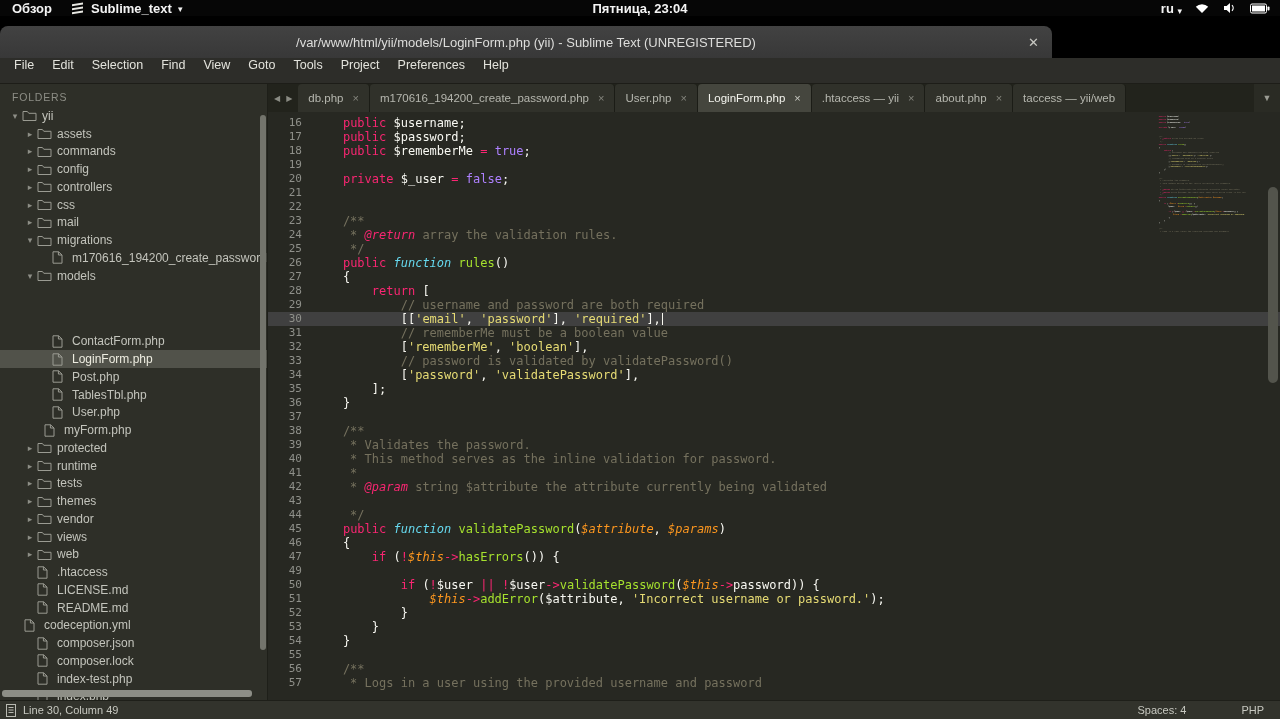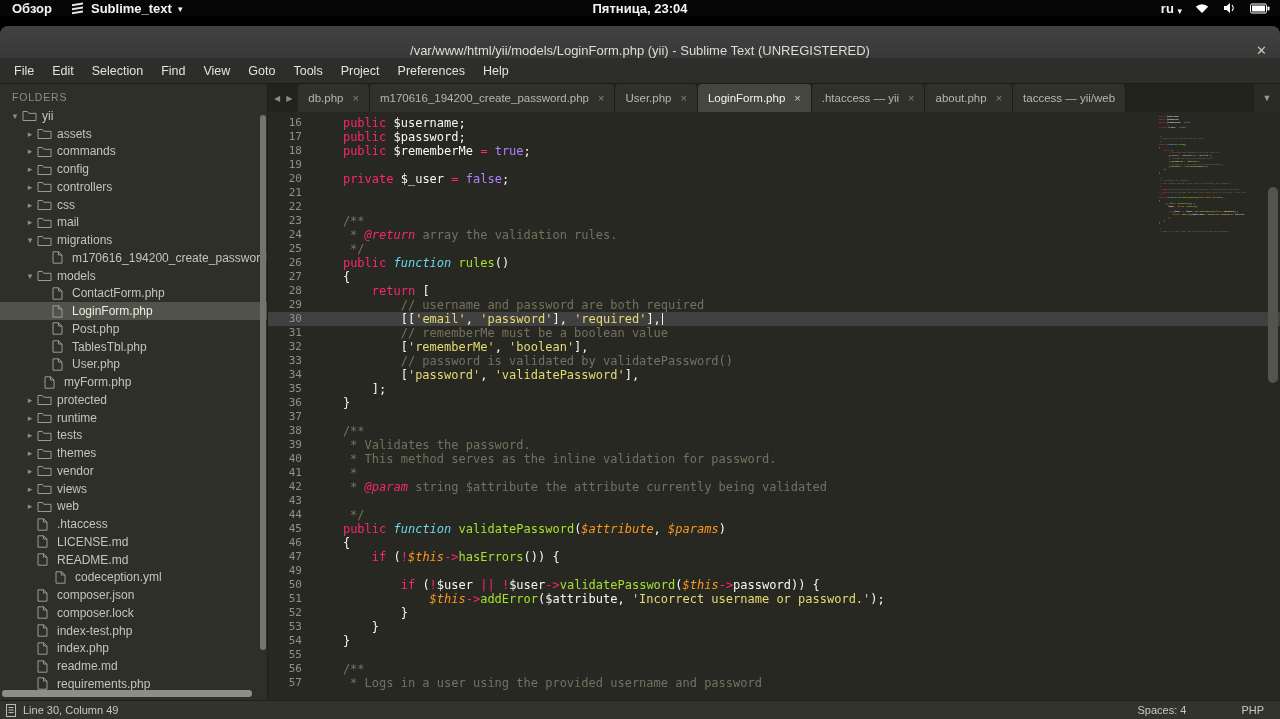--- a/index.html
+++ b/index.html
@@ -10,28 +10,28 @@
   .desktop-bar{position:absolute;top:0;left:0;width:1280px;height:16px;background:#060606;
     color:#f4f4f4;display:flex;align-items:center;font-size:13px;font-weight:bold;z-index:30}
   .db-left{display:flex;align-items:center;gap:18px;padding-left:12px}
   .db-app{display:flex;align-items:center;gap:6px}
   .db-clock{position:absolute;left:50%;transform:translateX(-50%)}
   .db-right{position:absolute;right:10px;display:flex;align-items:center;gap:12px}
   .caret{font-size:9px;position:relative;top:1px}
   .db-ico{display:flex;align-items:center}
 
   
-  .title-bar{position:absolute;top:26px;left:0;width:1280px;height:32px;
+  .title-bar{position:absolute;top:26px;left:0;width:1052px;height:32px;
     background:linear-gradient(#424242,#383838);border-radius:8px 8px 0 0;
-    display:flex;align-items:flex-end;justify-content:center;color:#dddddb;font-size:13px;z-index:20}
+    display:flex;align-items:center;justify-content:center;color:#dddddb;font-size:13px;z-index:20}
   .tb-close{position:absolute;right:13px;color:#c9c9c3;font-size:13px;cursor:default}
 
   
   .menu-bar{position:absolute;top:58px;left:0;width:1280px;height:26px;background:#2d2d29;
-    border-bottom:1px solid #1d1d18;display:flex;align-items:center;padding-left:5px}
+    border-bottom:1px solid #1d1d18;display:flex;align-items:flex-start;padding-left:5px}
   .menu-item{padding:0 9px;font-size:12.5px;color:#e3e3dc}
 
   
   .main{position:absolute;top:84px;left:0;width:1280px;height:616px;display:flex}
 
   
   .sidebar{flex:0 0 268px;background:#2e2f28;border-right:1px solid #1e1f19;position:relative;overflow:hidden}
   .folders-heading{font-size:10.5px;letter-spacing:.8px;color:#8d8e86;padding:7px 0 4px 12px}
   .tree-row{display:flex;align-items:center;height:17.75px;font-size:12px;color:#c3c4bc;white-space:nowrap}
   .tree-row.selected{background:#51524a;color:#edece0}
@@ -241,68 +241,68 @@
         </div>
         <div class="tree-row" style="padding-left: 23px;">
           <span class="tree-arrow">▾</span>
           <span class="tree-ico">
             <svg width="15" height="13" viewBox="0 0 15 13">
               <path d="M1 2.5h4.4l1.4 1.8h7.2v7.2H1z" fill="none" stroke="#9a9b92"></path>
             </svg>
           </span>
           <span class="tree-label">models</span>
         </div>
+        <div class="tree-row" style="padding-left: 38px; margin-top: 48px;">
+          <span class="tree-arrow"></span>
+          <span class="tree-ico">
+            <svg width="11" height="13" viewBox="0 0 11 13">
+              <path d="M1 .8h5.6L10 4v8.2H1z" fill="none" stroke="#9a9b92"></path>
+              <path d="M6.4.8v3.2H10" fill="none" stroke="#9a9b92"></path>
+            </svg>
+          </span>
+          <span class="tree-label">ContactForm.php</span>
+        </div>
+        <div class="tree-row selected" style="padding-left: 38px;">
+          <span class="tree-arrow"></span>
+          <span class="tree-ico">
+            <svg width="11" height="13" viewBox="0 0 11 13">
+              <path d="M1 .8h5.6L10 4v8.2H1z" fill="none" stroke="#9a9b92"></path>
+              <path d="M6.4.8v3.2H10" fill="none" stroke="#9a9b92"></path>
+            </svg>
+          </span>
+          <span class="tree-label">LoginForm.php</span>
+        </div>
         <div class="tree-row" style="padding-left: 38px;">
           <span class="tree-arrow"></span>
           <span class="tree-ico">
             <svg width="11" height="13" viewBox="0 0 11 13">
               <path d="M1 .8h5.6L10 4v8.2H1z" fill="none" stroke="#9a9b92"></path>
               <path d="M6.4.8v3.2H10" fill="none" stroke="#9a9b92"></path>
             </svg>
           </span>
-          <span class="tree-label">ContactForm.php</span>
-        </div>
-        <div class="tree-row selected" style="padding-left: 38px;">
-          <span class="tree-arrow"></span>
-          <span class="tree-ico">
-            <svg width="11" height="13" viewBox="0 0 11 13">
-              <path d="M1 .8h5.6L10 4v8.2H1z" fill="none" stroke="#9a9b92"></path>
-              <path d="M6.4.8v3.2H10" fill="none" stroke="#9a9b92"></path>
-            </svg>
-          </span>
-          <span class="tree-label">LoginForm.php</span>
+          <span class="tree-label">Post.php</span>
         </div>
         <div class="tree-row" style="padding-left: 38px;">
           <span class="tree-arrow"></span>
           <span class="tree-ico">
             <svg width="11" height="13" viewBox="0 0 11 13">
               <path d="M1 .8h5.6L10 4v8.2H1z" fill="none" stroke="#9a9b92"></path>
               <path d="M6.4.8v3.2H10" fill="none" stroke="#9a9b92"></path>
             </svg>
           </span>
-          <span class="tree-label">Post.php</span>
+          <span class="tree-label">TablesTbl.php</span>
         </div>
         <div class="tree-row" style="padding-left: 38px;">
           <span class="tree-arrow"></span>
           <span class="tree-ico">
             <svg width="11" height="13" viewBox="0 0 11 13">
               <path d="M1 .8h5.6L10 4v8.2H1z" fill="none" stroke="#9a9b92"></path>
               <path d="M6.4.8v3.2H10" fill="none" stroke="#9a9b92"></path>
             </svg>
           </span>
-          <span class="tree-label">TablesTbl.php</span>
-        </div>
-        <div class="tree-row" style="padding-left: 38px;">
-          <span class="tree-arrow"></span>
-          <span class="tree-ico">
-            <svg width="11" height="13" viewBox="0 0 11 13">
-              <path d="M1 .8h5.6L10 4v8.2H1z" fill="none" stroke="#9a9b92"></path>
-              <path d="M6.4.8v3.2H10" fill="none" stroke="#9a9b92"></path>
-            </svg>
-          </span>
           <span class="tree-label">User.php</span>
         </div>
         <div class="tree-row" style="padding-left: 30px;">
           <span class="tree-arrow"></span>
           <span class="tree-ico">
             <svg width="11" height="13" viewBox="0 0 11 13">
               <path d="M1 .8h5.6L10 4v8.2H1z" fill="none" stroke="#9a9b92"></path>
               <path d="M6.4.8v3.2H10" fill="none" stroke="#9a9b92"></path>
             </svg>
           </span>
@@ -394,21 +394,21 @@
         <div class="tree-row" style="padding-left: 23px;">
           <span class="tree-arrow"></span>
           <span class="tree-ico">
             <svg width="11" height="13" viewBox="0 0 11 13">
               <path d="M1 .8h5.6L10 4v8.2H1z" fill="none" stroke="#9a9b92"></path>
               <path d="M6.4.8v3.2H10" fill="none" stroke="#9a9b92"></path>
             </svg>
           </span>
           <span class="tree-label">README.md</span>
         </div>
-        <div class="tree-row" style="padding-left: 41px;">
+        <div class="tree-row" style="padding-left: 10px;">
           <span class="tree-arrow"></span>
           <span class="tree-ico">
             <svg width="11" height="13" viewBox="0 0 11 13">
               <path d="M1 .8h5.6L10 4v8.2H1z" fill="none" stroke="#9a9b92"></path>
               <path d="M6.4.8v3.2H10" fill="none" stroke="#9a9b92"></path>
             </svg>
           </span>
           <span class="tree-label">codeception.yml</span>
         </div>
         <div class="tree-row" style="padding-left: 23px;">

